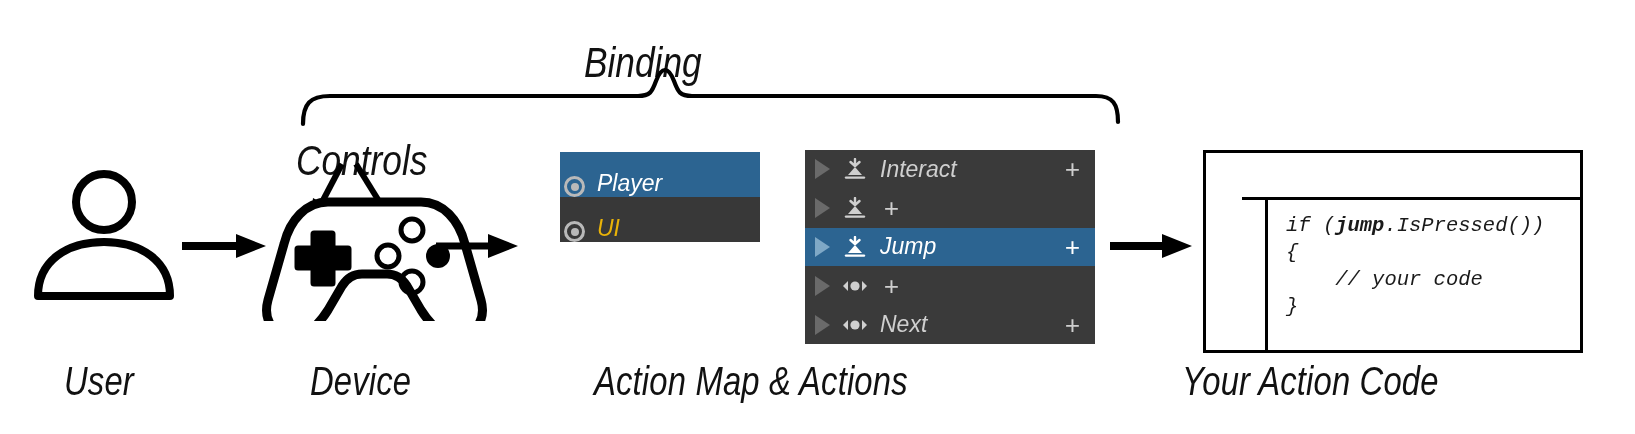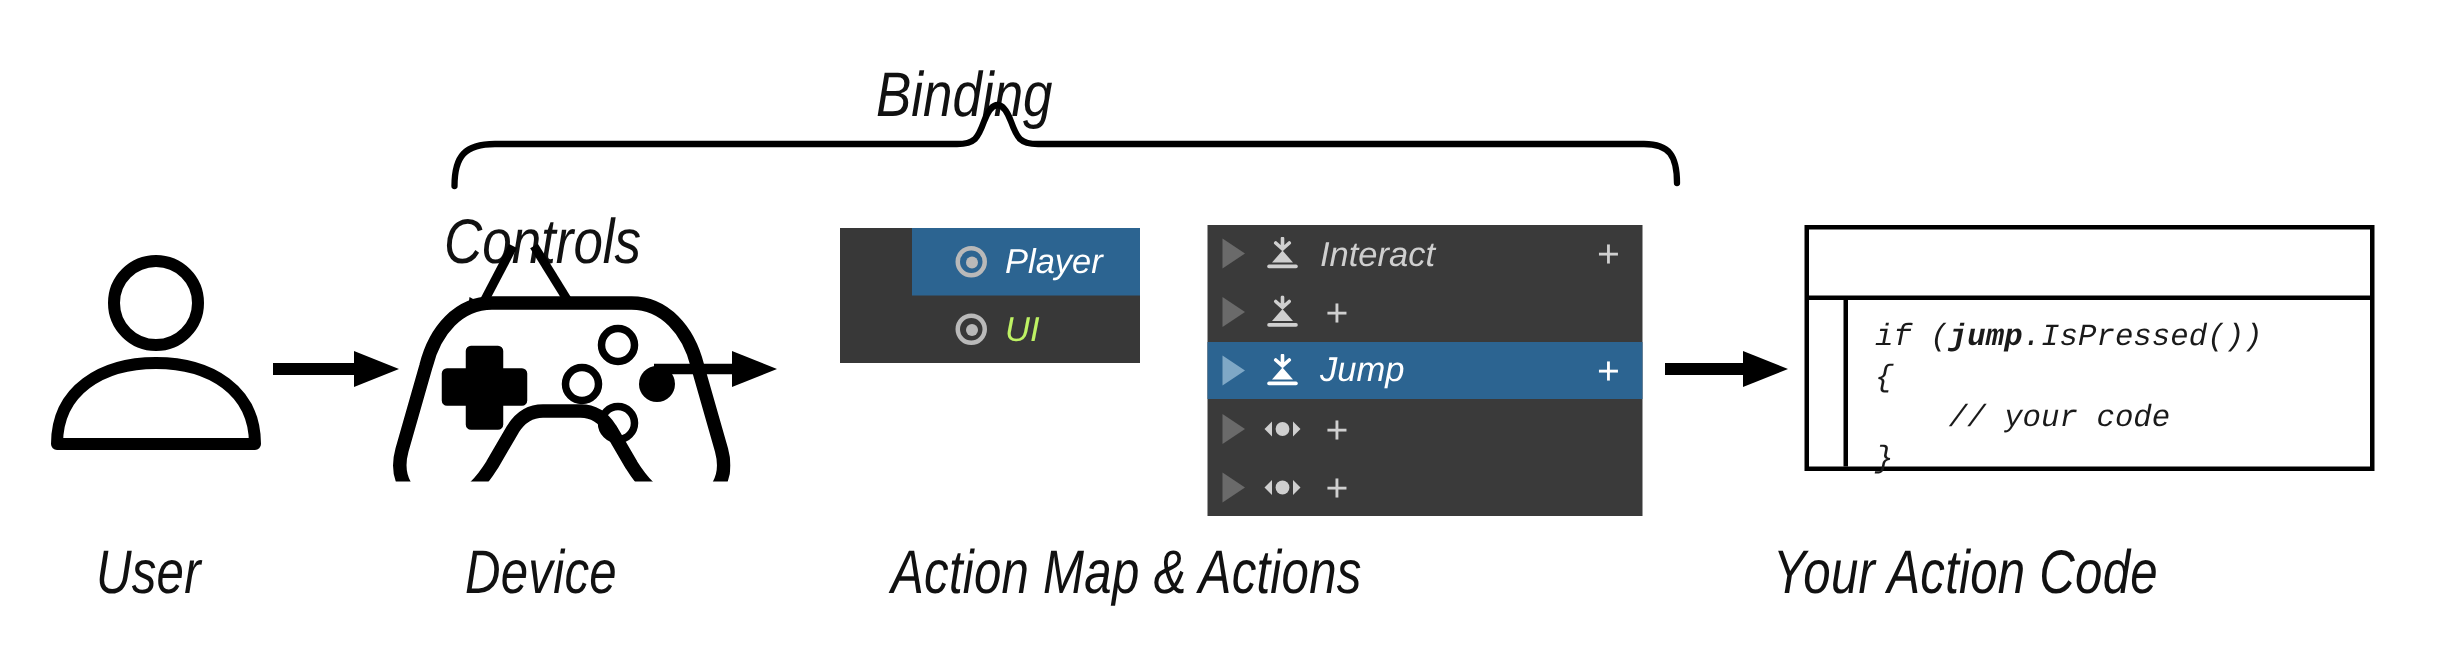--- a/index.html
+++ b/index.html
@@ -15,23 +15,23 @@
     transform:scaleX(.80);transform-origin:left center;letter-spacing:.2px;
   }
   .label-mid{
     position:absolute;font-family:"Liberation Sans","DejaVu Sans",sans-serif;
     font-size:42px;color:#111;white-space:nowrap;
     transform:scaleX(.84);transform-origin:left center;
   }
 
   
   .amap{position:absolute;left:560px;top:152px;width:200px;height:90px;background:#383838;}
-  .amap-row{display:flex;align-items:center;height:45px;padding-left:29px;box-sizing:border-box;margin-left:48px;}
+  .amap-row{display:flex;align-items:flex-end;height:45px;padding-left:4px;box-sizing:border-box;}
   .amap-row.sel{background:#2C6491;}
-  .amap-row .txt{color:#bef264;font-size:23px;margin-left:12px;white-space:nowrap;}
+  .amap-row .txt{color:#eab308;font-size:23px;margin-left:12px;white-space:nowrap;}
   .amap-row.sel .txt{color:#ffffff;}
 
   
   .target{width:21px;height:21px;border-radius:50%;border:3px solid #b9b9b9;
           box-sizing:border-box;display:flex;align-items:center;justify-content:center;flex:0 0 auto;}
   .target i{display:block;width:8px;height:8px;border-radius:50%;background:#b9b9b9;}
 
   
   .acts{position:absolute;left:805px;top:150px;width:290px;height:194px;background:#3A3A3A;}
   .act-row{display:flex;align-items:center;height:38.8px;box-sizing:border-box;padding:0 0 0 10px;}
@@ -39,22 +39,22 @@
   .act-row .fold{flex:0 0 auto;width:0;height:0;margin-right:12px;
       border-top:10px solid transparent;border-bottom:10px solid transparent;border-left:15px solid #6a6a6a;}
   .act-row.sel .fold{border-left-color:#7FA8C6;}
   .act-row .name{flex:1 1 auto;color:#cfcfcf;font-size:23px;white-space:nowrap;margin-left:12px;}
   .act-row.sel .name{color:#ffffff;}
   .act-row .plus{flex:0 0 auto;width:46px;text-align:center;color:#cfcfcf;font-size:26px;line-height:1;}
   .act-row.sel .plus{color:#ffffff;}
   .act-ico{flex:0 0 auto;width:26px;height:24px;display:flex;align-items:center;justify-content:center;}
 
   
-  .codewin{position:absolute;left:1203px;top:150px;width:380px;height:164px;
-           border:3px solid #000;background:#fff;box-sizing:border-box;}
+  .codewin{position:absolute;left:1203px;top:150px;width:380px;height:203px;
+           border:3px solid #000;background:#fff;box-sizing:border-box;padding-left:36px;}
   .codewin .titlebar{height:47px;border-bottom:3px solid #000;box-sizing:border-box;}
   .codewin .body{display:flex;height:calc(100% - 47px);box-sizing:border-box;}
   .codewin .gutter{width:26px;border-right:3px solid #000;box-sizing:border-box;flex:0 0 auto;}
   .codewin .code{flex:1 1 auto;padding:12px 0 0 18px;box-sizing:border-box;
                  font-family:"Liberation Mono","DejaVu Sans Mono",monospace;font-size:20.5px;
                  line-height:27px;color:#1a1a1a;white-space:pre;}
   .codewin .code b{font-weight:bold;}
 </style>
 </head>
 <body>
@@ -181,20 +181,21 @@
 
     <div class="act-row">
       <span class="fold"></span>
       <span class="act-ico">
         <svg width="26" height="16" viewBox="0 0 26 16">
           <path d="M6 3 L1 8 L6 13 Z" fill="#cfcfcf"></path>
           <circle cx="13" cy="8" r="4.6" fill="#cfcfcf"></circle>
           <path d="M20 3 L25 8 L20 13 Z" fill="#cfcfcf"></path>
         </svg>
       </span>
+      <span class="name">Next</span>
       <span class="plus">+</span>
     </div>
 
   </div>
 
   <svg class="abs" style="left:1110px;top:232px;" width="86" height="28">
     <path d="M0 14 L56 14" stroke="#000" stroke-width="8" fill="none"></path>
     <path d="M52 2 L82 14 L52 26 Z" fill="#000"></path>
   </svg>
 

